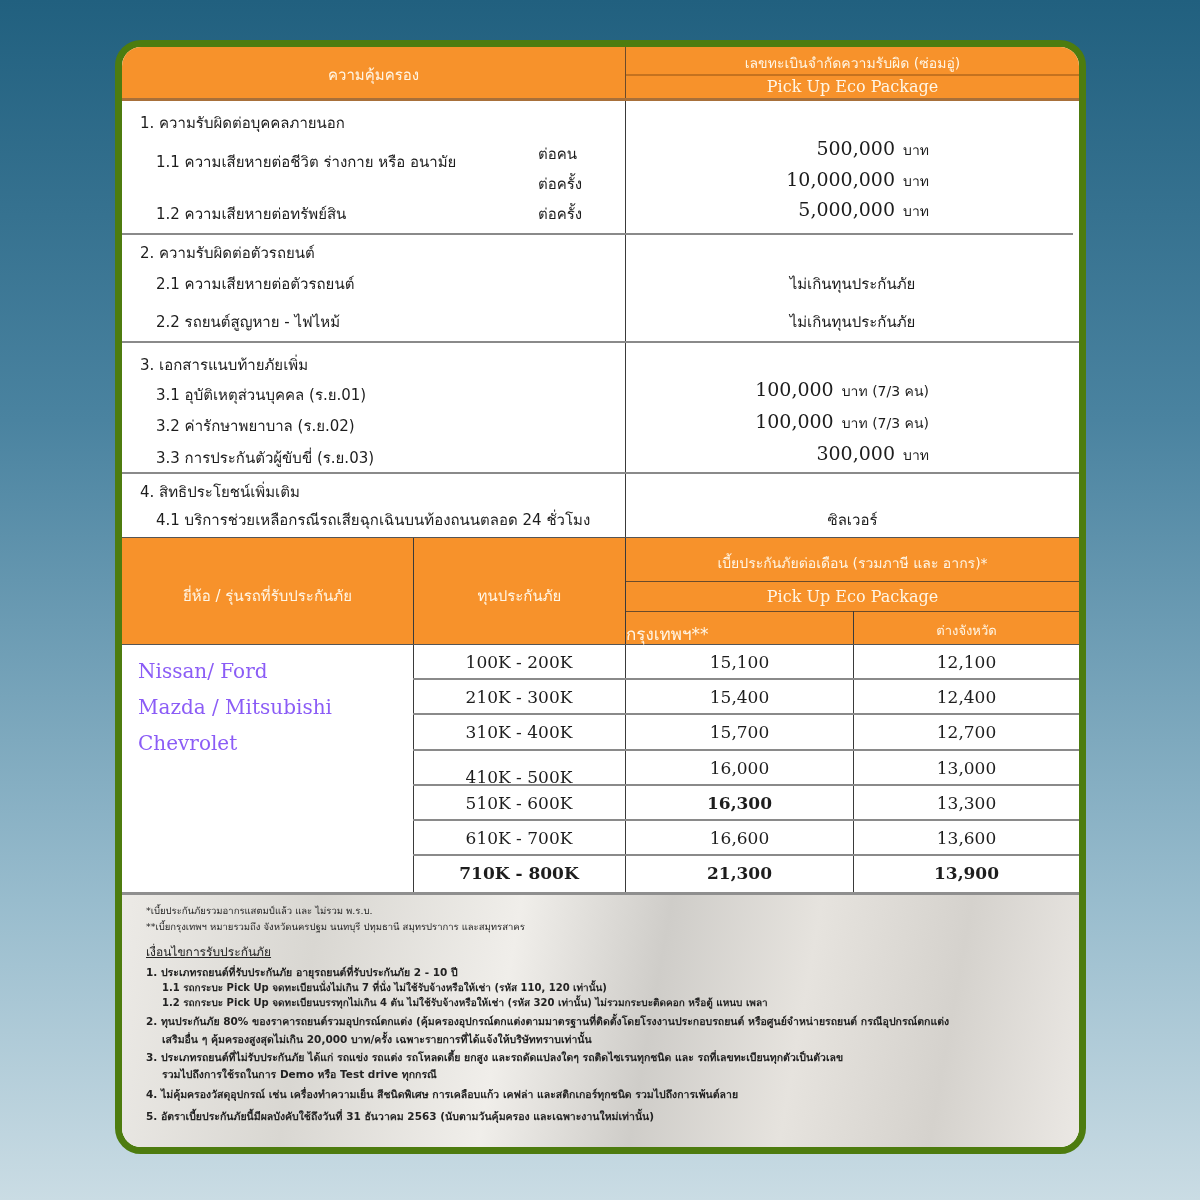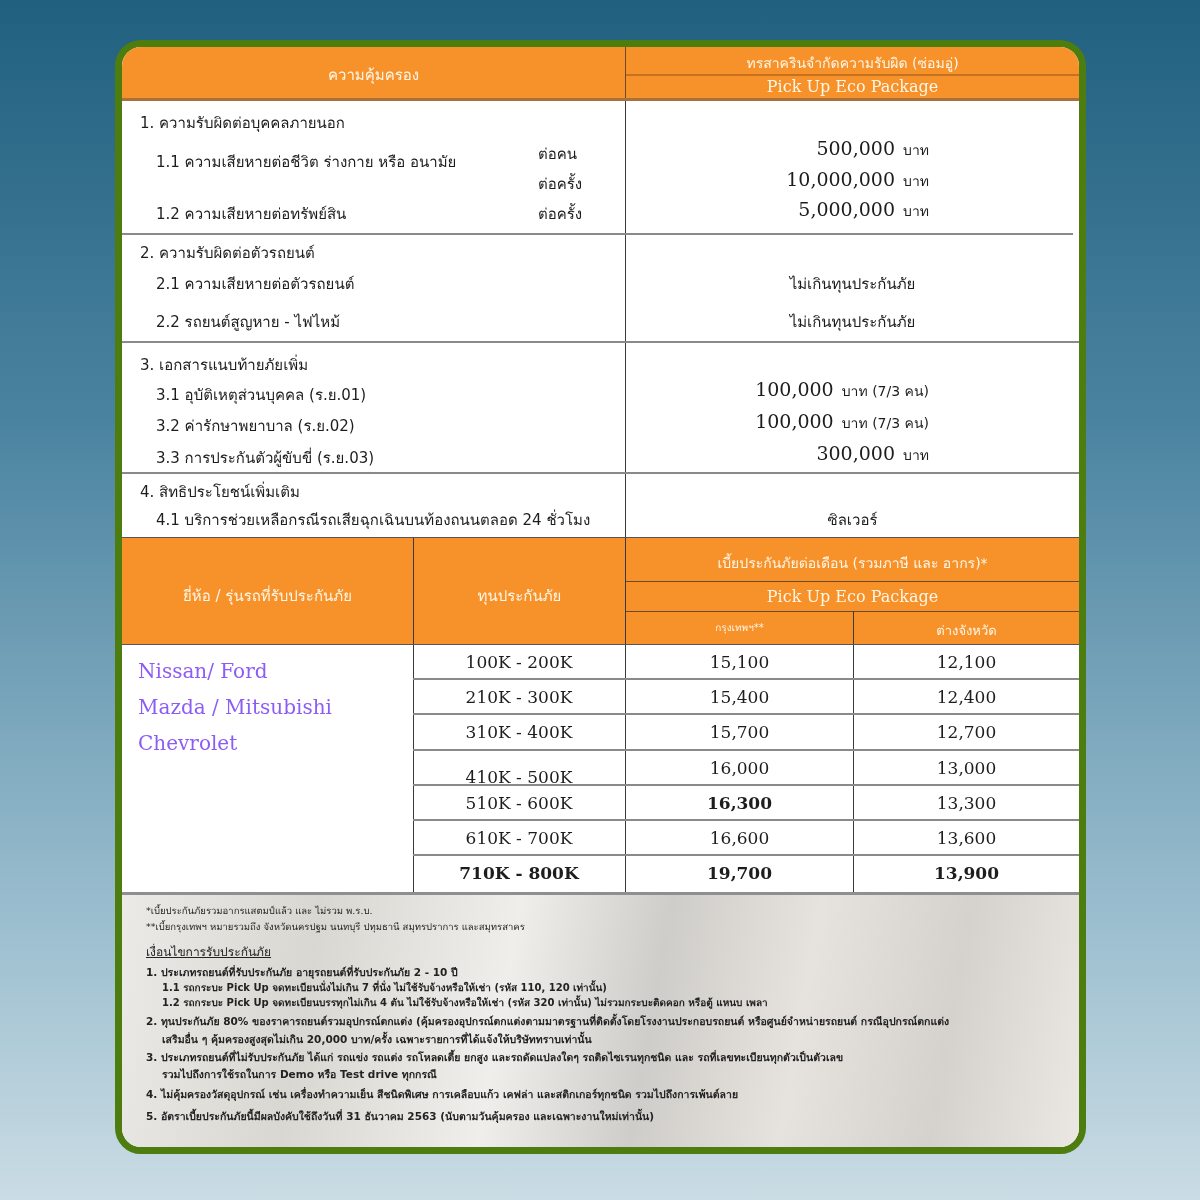--- a/index.html
+++ b/index.html
@@ -36,21 +36,21 @@
     .cond { position: absolute; font-size: 10.5px; color: #222; white-space: nowrap; font-weight: bold; }
   </style>
 </head>
 <body>
 
 <div class="card">
 
   <div class="sec orange" style="top:0;height:54px;border-bottom:3px solid #a8703a;">
     <div class="otext" style="left:0;width:503px;top:16px;text-align:center;">ความคุ้มครอง</div>
     <div class="vline" style="left:503px;background:#6b4a2a;"></div>
-    <div class="otext" style="left:504px;width:453px;top:5px;text-align:center;font-size:14px;">ทรสาครินจำกัดความรับผิด (ซ่อมอู่)</div>
+    <div class="otext" style="left:504px;width:453px;top:5px;text-align:center;font-size:14px;">เลขทะเบินจำกัดความรับผิด (ซ่อมอู่)</div>
     <div style="position:absolute;left:504px;right:0;top:27px;height:2px;background:#c4721f;"></div>
     <div class="otext serif" style="left:504px;width:453px;top:30px;text-align:center;font-size:16px;">Pick Up Eco Package</div>
   </div>
 
   <div class="sec" style="top:54px;height:436px;">
     <div class="vline" style="left:503px;"></div>
 
     <div class="t" style="left:18px;top:10px;">1. ความรับผิดต่อบุคคลภายนอก</div>
     <div class="t" style="left:34px;top:49px;">1.1 ความเสียหายต่อชีวิต ร่างกาย หรือ อนามัย</div>
     <div class="t" style="left:416px;top:41px;">ต่อคน</div>
@@ -99,21 +99,21 @@
   <div class="sec orange" style="top:490px;height:108px;border-top:1px solid #555;border-bottom:1px solid #555;">
     <div class="vline" style="left:291px;"></div>
     <div class="vline" style="left:503px;"></div>
     <div class="otext" style="left:0;width:291px;top:46px;text-align:center;">ยี่ห้อ / รุ่นรถที่รับประกันภัย</div>
     <div class="otext" style="left:292px;width:211px;top:46px;text-align:center;">ทุนประกันภัย</div>
     <div class="otext" style="left:504px;width:453px;top:14px;text-align:center;font-size:14px;">เบี้ยประกันภัยต่อเดือน (รวมภาษี และ อากร)*</div>
     <div style="position:absolute;left:504px;right:0;top:43px;height:1px;background:#6b4a2a;"></div>
     <div class="otext serif" style="left:504px;width:453px;top:49px;text-align:center;font-size:16px;">Pick Up Eco Package</div>
     <div style="position:absolute;left:504px;right:0;top:73px;height:1px;background:#6b4a2a;"></div>
     <div class="vline" style="left:731px;top:73px;"></div>
-    <div class="otext" style="left:504px;width:227px;top:82px;text-align:center;font-size:10px;">กรุงเทพฯ**</div>
+    <div class="otext" style="left:504px;width:227px;top:82px;font-size:17px;">กรุงเทพฯ**</div>
     <div class="otext" style="left:732px;width:225px;top:82px;text-align:center;font-size:13px;">ต่างจังหวัด</div>
   </div>
 
   <div class="sec" style="top:598px;height:247px;">
     <div class="models">
       <div>Nissan/ Ford</div>
       <div>Mazda / Mitsubishi</div>
       <div>Chevrolet</div>
     </div>
     <div class="vline" style="left:291px;"></div>
@@ -145,21 +145,21 @@
           <div class="cell" style="left: 213px; width: 227px; top: 7px; font-weight: bold;">16,300</div>
           <div class="cell" style="left: 441px; width: 225px; top: 7px;">13,300</div>
         </div>
         <div style="position: absolute; left: 291px; right: 0px; top: 176px; height: 35px; border-bottom: 2px solid rgb(138, 138, 138);">
           <div class="cell" style="left: 0px; width: 212px; top: 7px;">610K - 700K</div>
           <div class="cell" style="left: 213px; width: 227px; top: 7px;">16,600</div>
           <div class="cell" style="left: 441px; width: 225px; top: 7px;">13,600</div>
         </div>
         <div style="position: absolute; left: 291px; right: 0px; top: 211px; height: 36px; font-weight: bold;">
           <div class="cell" style="left: 0px; width: 212px; top: 7px;">710K - 800K</div>
-          <div class="cell" style="left: 213px; width: 227px; top: 7px;">19,700</div>
+          <div class="cell" style="left: 213px; width: 227px; top: 7px;">21,300</div>
           <div class="cell" style="left: 441px; width: 225px; top: 7px;">13,900</div>
         </div>
       </div>
   </div>
 
   <div class="footer">
     <div class="fn" style="top:8px;">*เบี้ยประกันภัยรวมอากรแสตมป์แล้ว และ ไม่รวม พ.ร.บ.</div>
     <div class="fn" style="top:24px;">**เบี้ยกรุงเทพฯ หมายรวมถึง จังหวัดนครปฐม นนทบุรี ปทุมธานี สมุทรปราการ และสมุทรสาคร</div>
     <div class="fh" style="top:47px;">เงื่อนไขการรับประกันภัย</div>
     <div class="cond" style="left:24px;top:69px;">1. ประเภทรถยนต์ที่รับประกันภัย อายุรถยนต์ที่รับประกันภัย 2 - 10 ปี</div>

